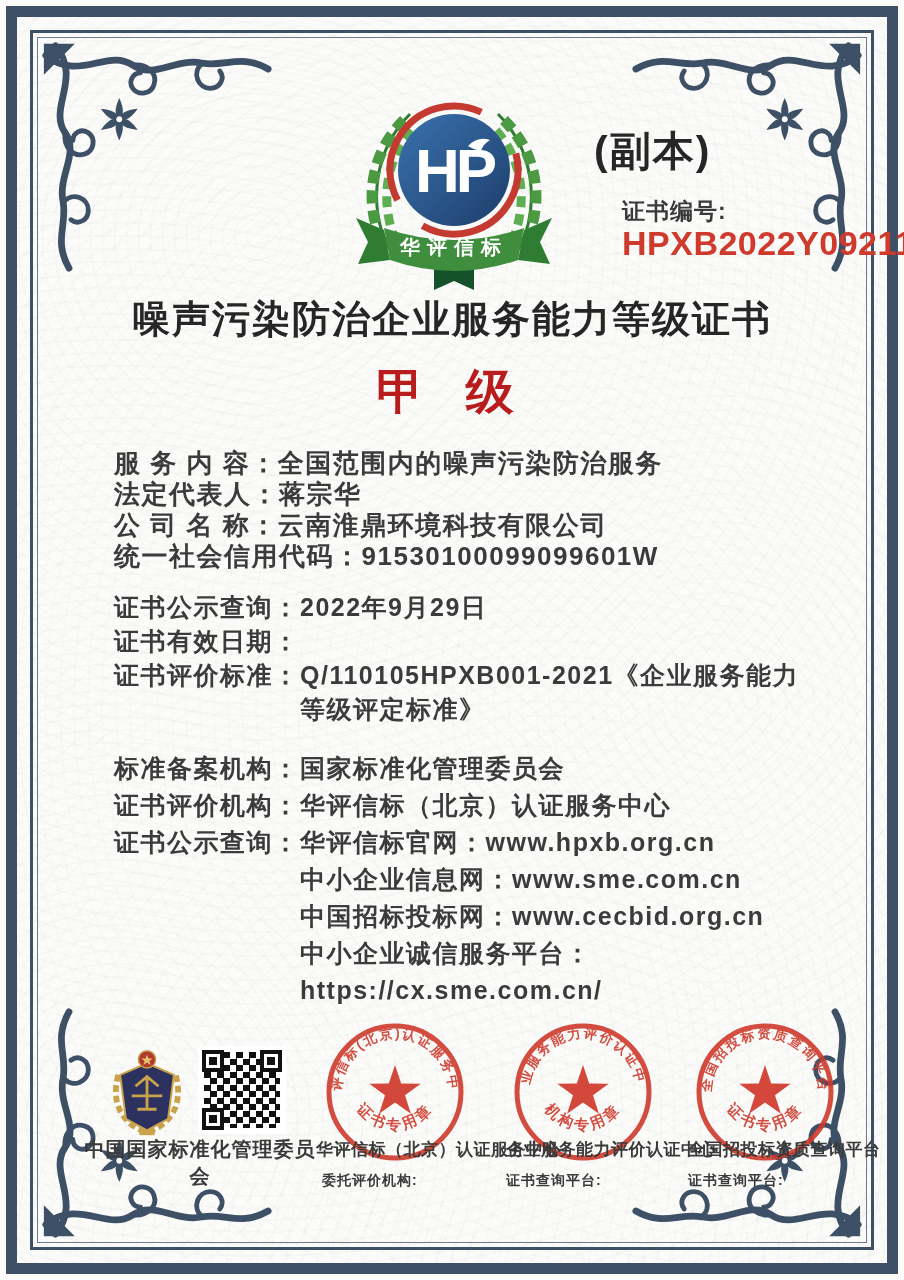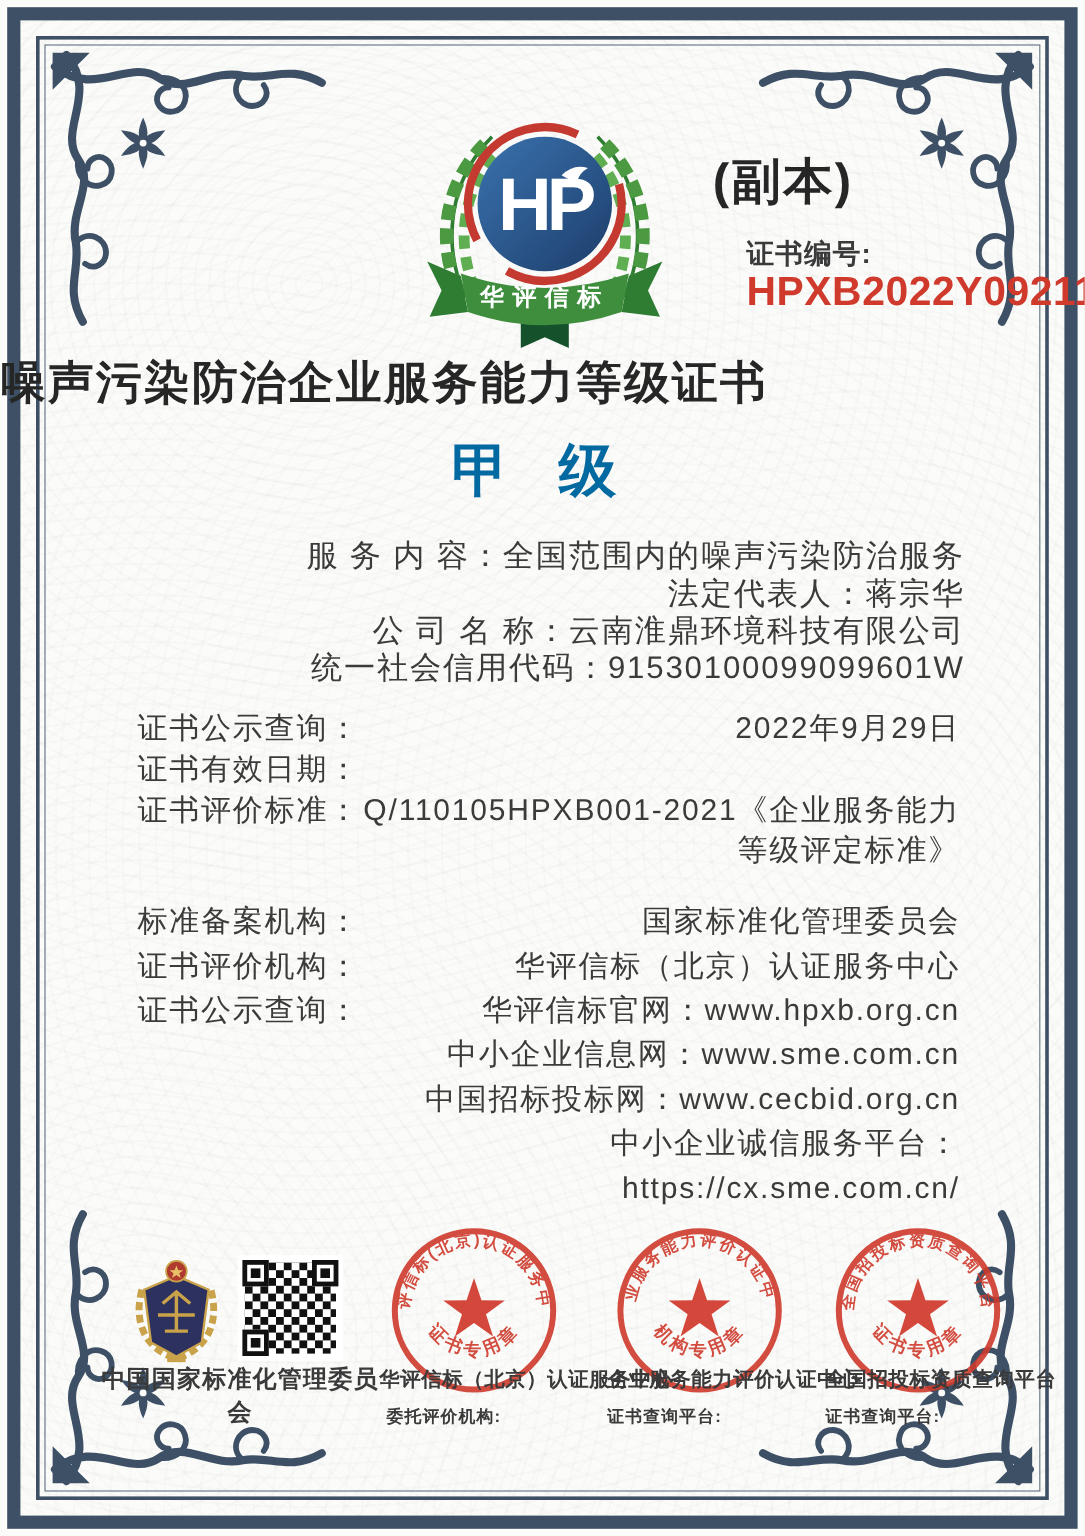--- a/index.html
+++ b/index.html
@@ -27,26 +27,26 @@
   .fl-tr{right:40px;top:40px;transform:scaleX(-1);}
   .fl-bl{left:40px;bottom:40px;transform:scaleY(-1);}
   .fl-br{right:40px;bottom:40px;transform:scale(-1,-1);}
 
   .logo-wrap{position:absolute;left:348px;top:84px;width:212px;height:212px;}
 
   .copy-label{position:absolute;left:594px;top:124px;font-size:41px;font-weight:800;color:#262626;letter-spacing:2px;}
   .certno-label{position:absolute;left:622px;top:196px;font-size:23px;font-weight:800;color:#3a3a3a;letter-spacing:1px;}
   .certno-value{position:absolute;left:622px;top:224px;font-size:34px;font-weight:800;color:#cf3a2d;letter-spacing:.5px;}
 
-  .title{position:absolute;left:0;top:294px;width:100%;text-align:left;
+  .title{position:absolute;left:0;top:294px;width:100%;text-align:center;
     font-size:38px;font-weight:900;color:#262626;letter-spacing:2px;}
   .grade{position:absolute;left:0;top:360px;width:100%;text-align:center;
-    font-size:48px;font-weight:900;color:#0369a1;letter-spacing:14px;}
-
-  .block{position:absolute;left:114px;width:690px;font-weight:400;text-align:right;}
+    font-size:48px;font-weight:900;color:#b91c1c;letter-spacing:14px;}
+
+  .block{position:absolute;left:114px;width:690px;font-weight:700;}
   .blk-info{top:448px;font-size:26px;}
   .blk-info .row{line-height:31px;letter-spacing:1.5px;}
   .blk-dates{top:590px;font-size:25px;}
   .blk-orgs{top:750px;font-size:25px;}
   .frow{display:flex;align-items:flex-start;letter-spacing:1.5px;}
   .blk-dates .frow{line-height:34px;}
   .blk-orgs .frow{line-height:37px;}
   .frow .lbl{flex:0 0 186px;white-space:nowrap;}
   .frow .val{flex:1;max-width:500px;}
 

